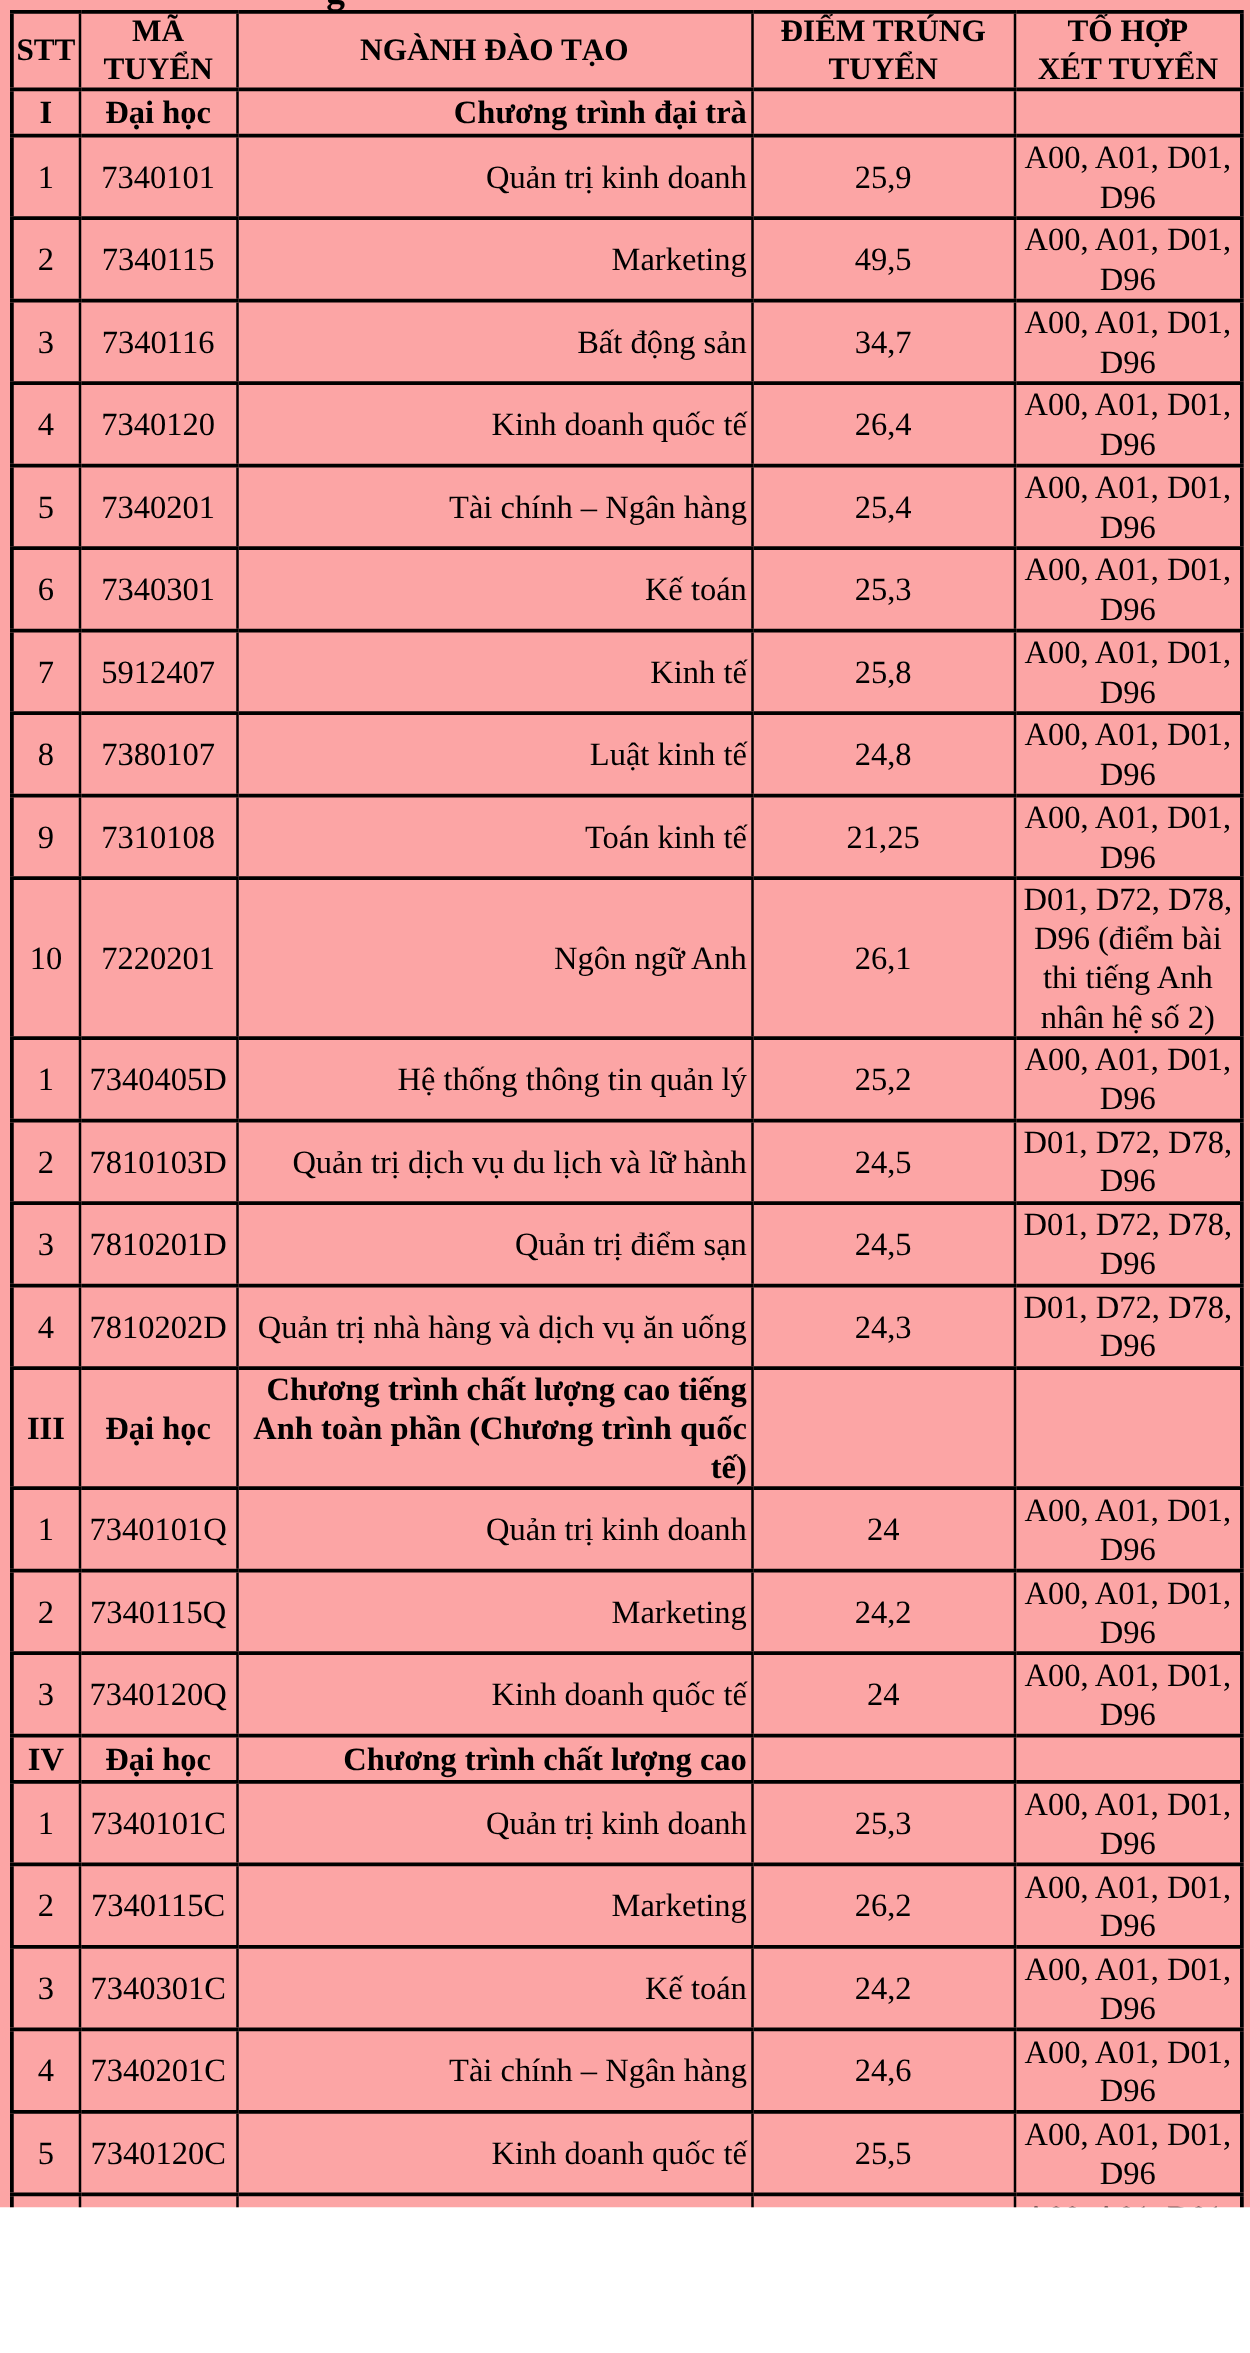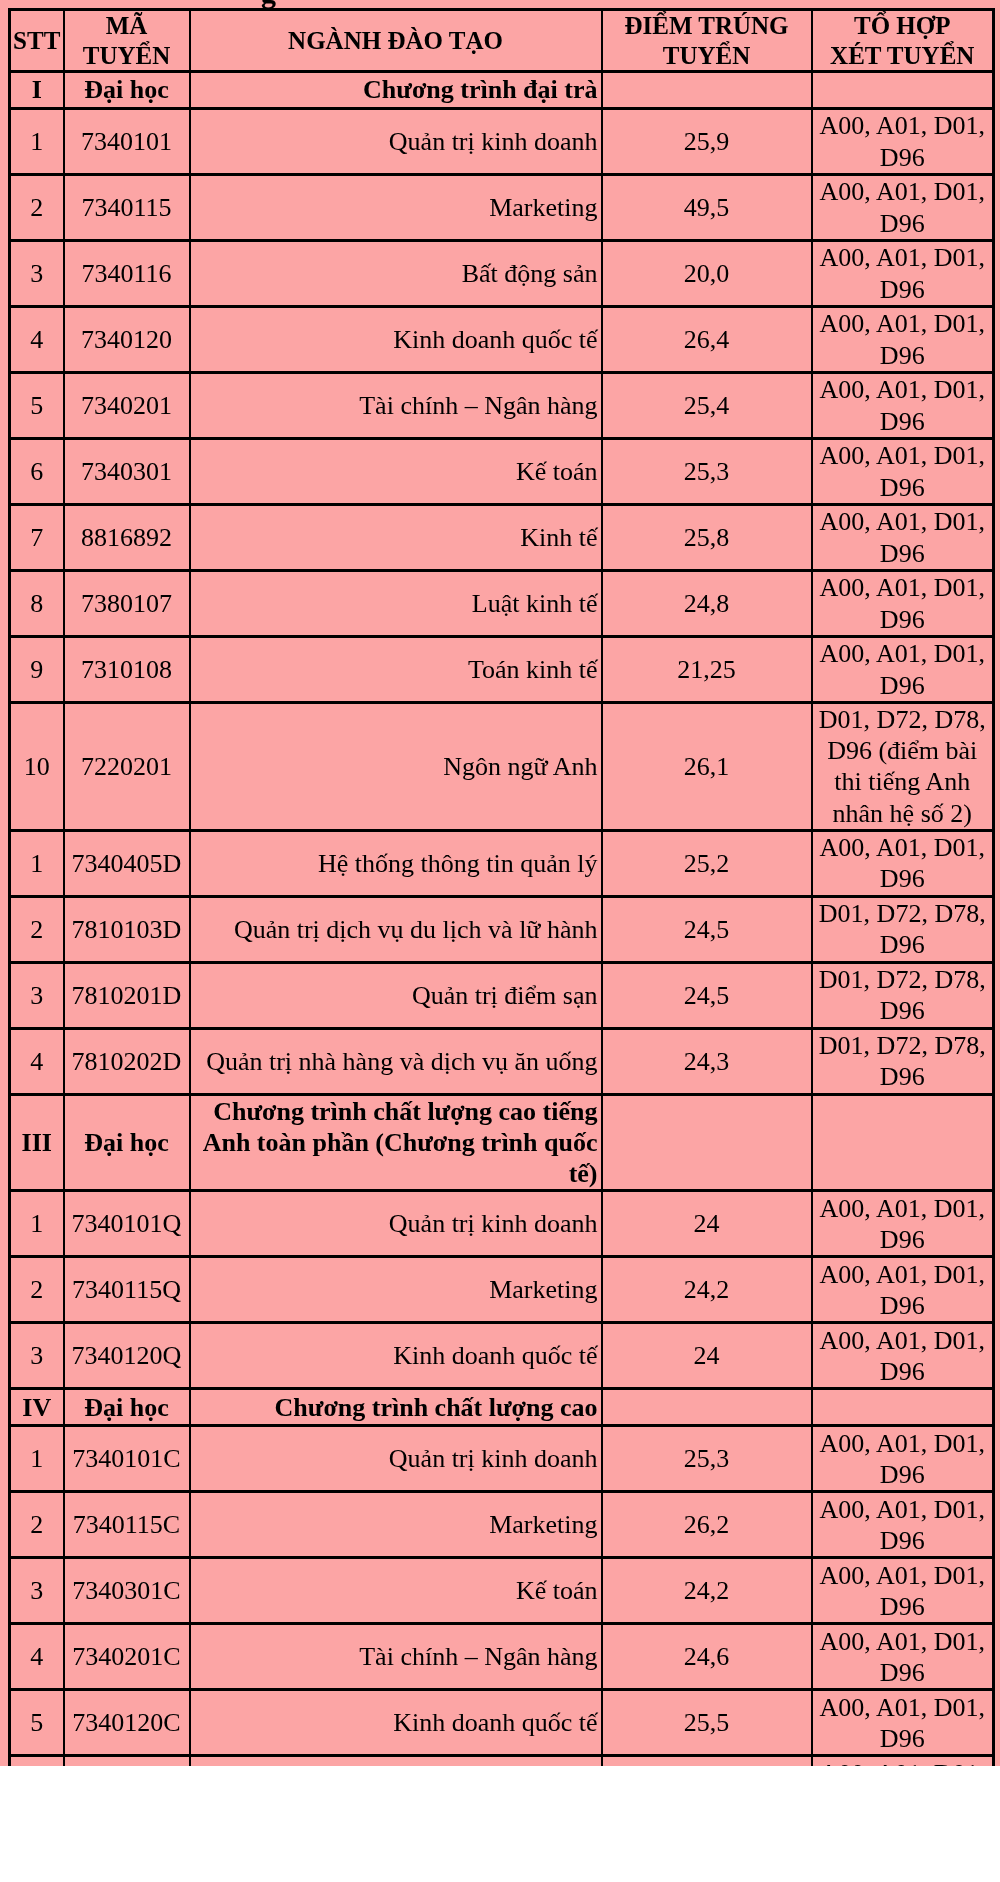--- a/index.html
+++ b/index.html
@@ -119,21 +119,21 @@
           <td class="c">7340115</td>
           <td class="l">Marketing</td>
           <td class="c">49,5</td>
           <td class="c combo">A00, A01, D01,
 D96</td>
         </tr>
         <tr class="data-row">
           <td class="c">3</td>
           <td class="c">7340116</td>
           <td class="l">Bất động sản</td>
-          <td class="c">20,0</td>
+          <td class="c">34,7</td>
           <td class="c combo">A00, A01, D01,
 D96</td>
         </tr>
         <tr class="data-row">
           <td class="c">4</td>
           <td class="c">7340120</td>
           <td class="l">Kinh doanh quốc tế</td>
           <td class="c">26,4</td>
           <td class="c combo">A00, A01, D01,
 D96</td>
@@ -149,21 +149,21 @@
         <tr class="data-row">
           <td class="c">6</td>
           <td class="c">7340301</td>
           <td class="l">Kế toán</td>
           <td class="c">25,3</td>
           <td class="c combo">A00, A01, D01,
 D96</td>
         </tr>
         <tr class="data-row">
           <td class="c">7</td>
-          <td class="c">8816892</td>
+          <td class="c">5912407</td>
           <td class="l">Kinh tế</td>
           <td class="c">25,8</td>
           <td class="c combo">A00, A01, D01,
 D96</td>
         </tr>
         <tr class="data-row">
           <td class="c">8</td>
           <td class="c">7380107</td>
           <td class="l">Luật kinh tế</td>
           <td class="c">24,8</td>

